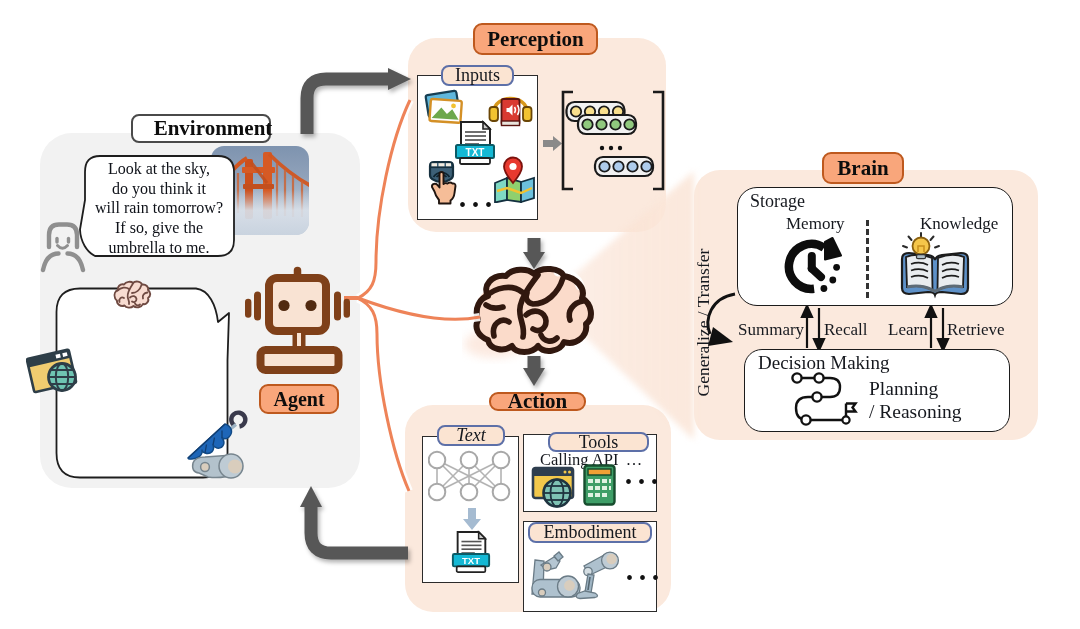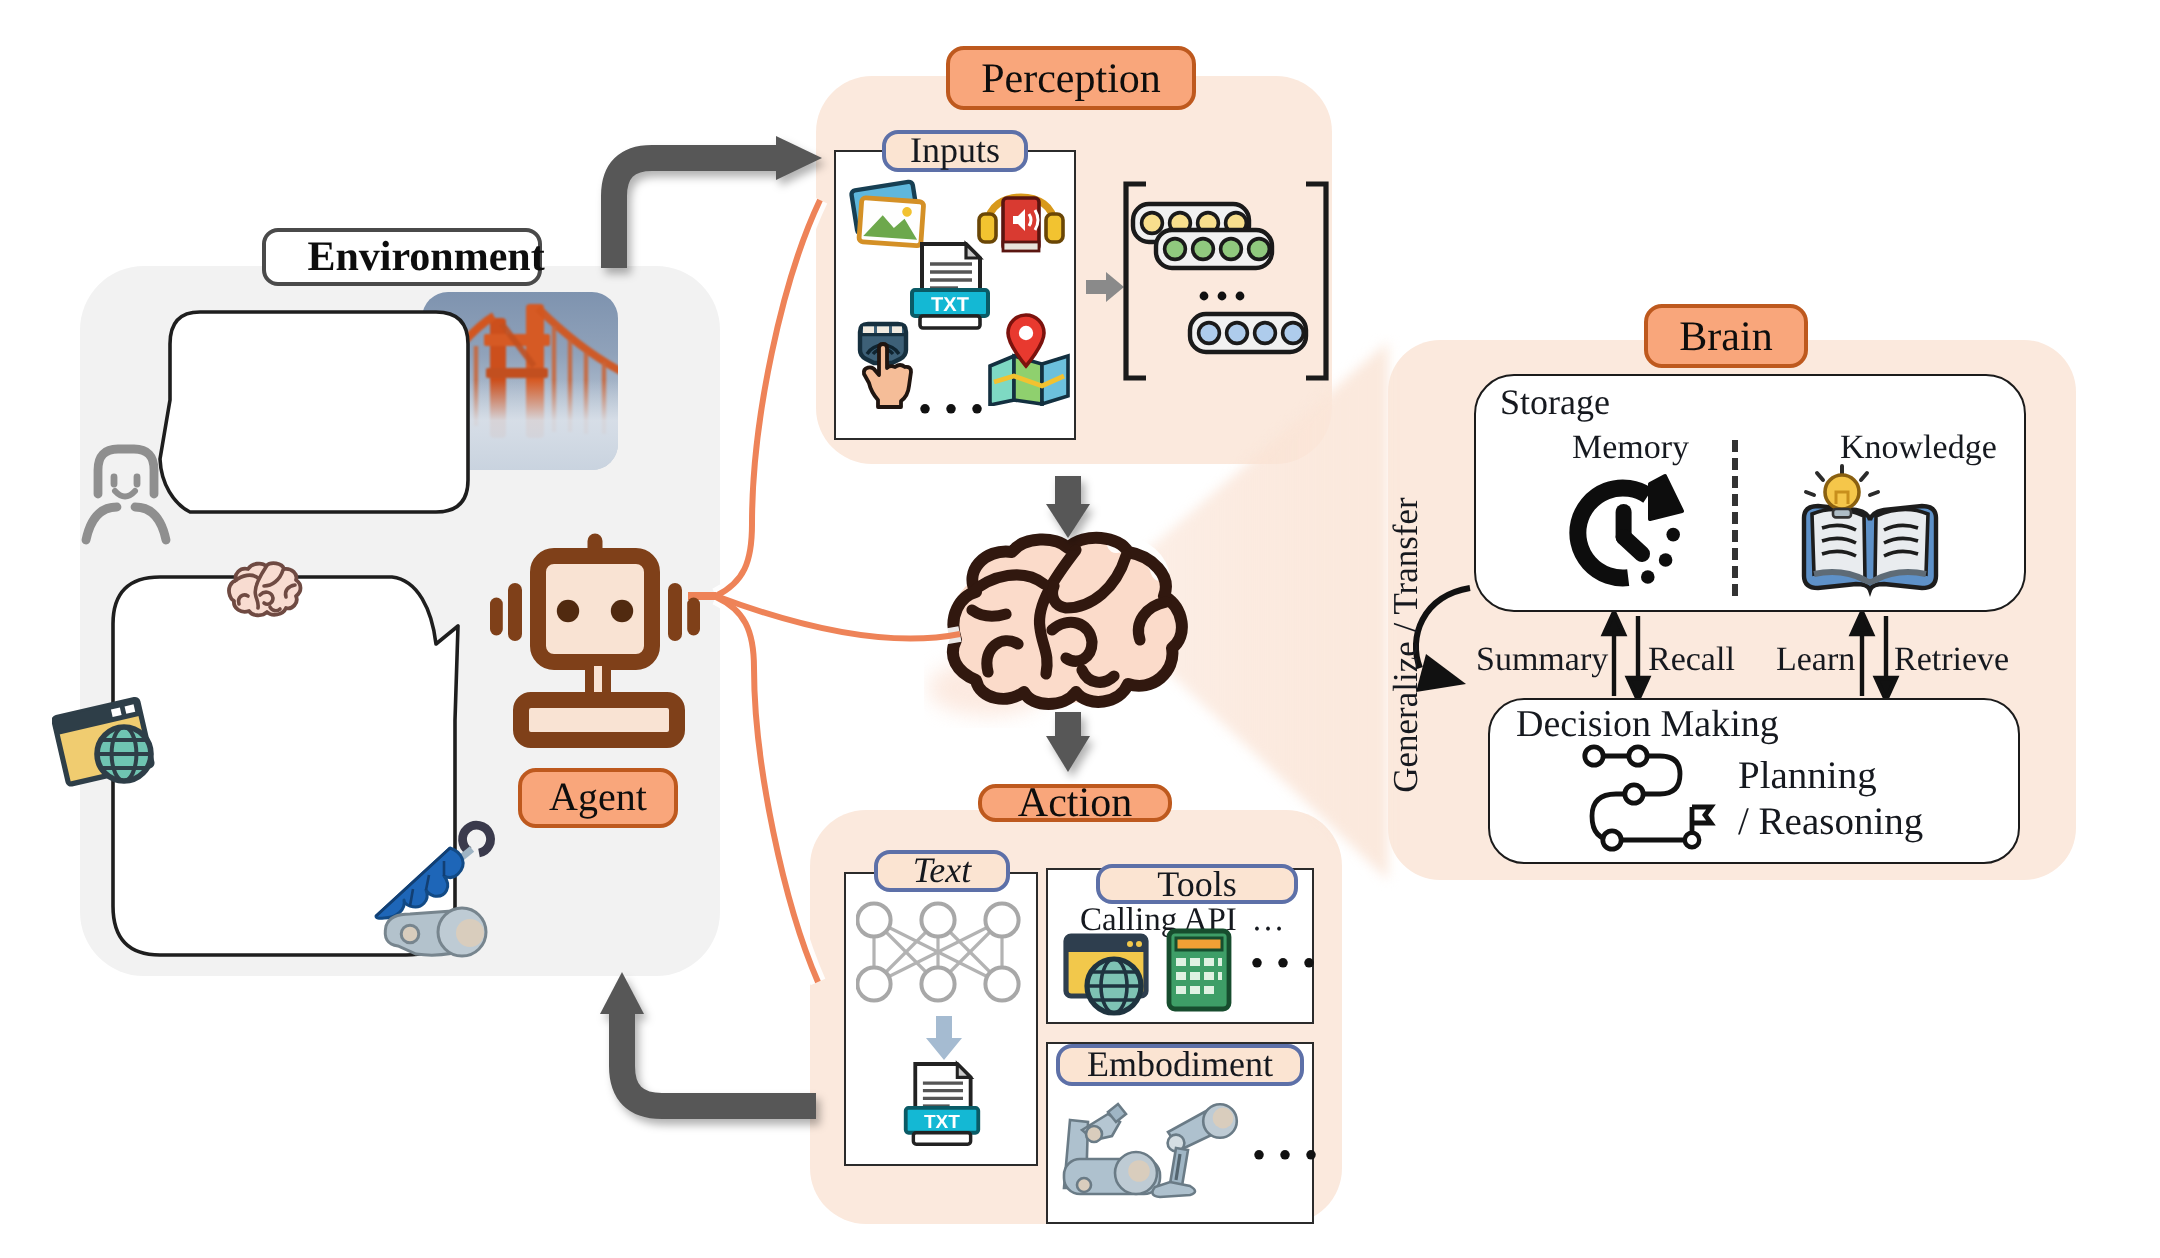--- a/index.html
+++ b/index.html
@@ -1,17 +1,17 @@
 <!DOCTYPE html>
 <html><head><meta charset="utf-8"><style>
 html,body{margin:0;padding:0;background:#fff;}
 #c{position:relative;width:1080px;height:629px;background:#fff;overflow:hidden;font-family:"Liberation Serif",serif;}
 .abs{position:absolute;}
 .panel{position:absolute;}
-.biglabel{position:absolute;background:#F9A67B;border:2.5px solid #BE591E;border-radius:9px;font-weight:normal;font-size:21px;color:#0d0d0d;display:flex;align-items:center;justify-content:center;box-sizing:border-box;}
+.biglabel{position:absolute;background:#F9A67B;border:2.5px solid #BE591E;border-radius:9px;font-weight:bold;font-size:21px;color:#0d0d0d;display:flex;align-items:center;justify-content:center;box-sizing:border-box;}
 .smlabel{position:absolute;background:#FBE4D2;border:2px solid #5D70A8;border-radius:8px;font-size:18px;color:#15181E;display:flex;align-items:center;justify-content:center;box-sizing:border-box;z-index:6;}
 .wbox{position:absolute;background:#fff;border:1.7px solid #2b2b2b;box-sizing:border-box;z-index:5;}
 .rbox{position:absolute;background:#fff;border:1.7px solid #1b1b1b;box-sizing:border-box;z-index:5;}
 .txt{position:absolute;color:#16191F;z-index:7;}
 .ctr{text-align:center;}
 svg{display:block;}
 </style></head><body>
 <div id="c">
 
 <div class="panel" style="left:40px;top:133px;width:320px;height:355px;background:#F2F2F2;border-radius:32px;"></div>
@@ -70,20 +70,21 @@
 
 <div class="abs" style="left:131px;top:114px;width:140px;height:29px;background:#fff;border:2.2px solid #4a4a4a;border-radius:8px;display:flex;align-items:center;justify-content:center;font-weight:bold;font-size:21px;color:#0d0d0d;box-sizing:border-box;z-index:6;padding-left:24px;">Environment</div>
 <div class="biglabel" style="left:473px;top:23px;width:125px;height:32px;z-index:6;">Perception</div>
 <div class="biglabel" style="left:489px;top:392px;width:97px;height:19px;z-index:6;">Action</div>
 <div class="biglabel" style="left:822px;top:152px;width:82px;height:32px;z-index:6;">Brain</div>
 <div class="biglabel" style="left:259px;top:384px;width:80px;height:30px;font-size:20px;z-index:6;">Agent</div>
 
 <svg class="abs" style="left:75px;top:152px;z-index:6;" width="165" height="110" viewBox="0 0 165 110">
  <path d="M25,4 H143 Q159,4 159,20 V88 Q159,104 143,104 H20 C12,100 5.5,90 5,77.5 L10,48 V20 Q10,4 25,4 Z" fill="#fff" stroke="#1e1e1e" stroke-width="1.8" stroke-linejoin="round"></path>
 </svg>
+<div class="txt ctr" style="left:84px;top:159px;width:150px;font-size:16px;line-height:19.7px;color:#0e1118;z-index:7;">Look at the sky,<br>do you think it<br>will rain tomorrow?<br>If so, give the<br>umbrella to me.</div>
 
 <div class="abs" style="left:211px;top:146px;width:98px;height:89px;border-radius:13px;overflow:hidden;z-index:5;background:linear-gradient(180deg,#7E93AF 0%,#90A2BA 35%,#AFBDCE 60%,#C6D1DD 80%,#C2CCD9 100%);">
 <svg width="98" height="89" viewBox="0 0 98 89">
  <g filter="blur(0.4px)">
   <rect x="34" y="13" width="8" height="60" fill="#CC4F1C" rx="2"></rect>
   <rect x="52" y="6" width="9" height="67" fill="#D65A24" rx="2"></rect>
   <rect x="31" y="21" width="33" height="6" fill="#D65A24" rx="1"></rect>
   <rect x="32" y="38" width="31" height="5" fill="#C24F1F" rx="1"></rect>
   <path d="M-2,54 Q22,20 36,12" stroke="#D25620" stroke-width="4" fill="none"></path>
   <path d="M58,8 Q78,28 100,40" stroke="#D25620" stroke-width="3.8" fill="none" opacity="0.95"></path>

